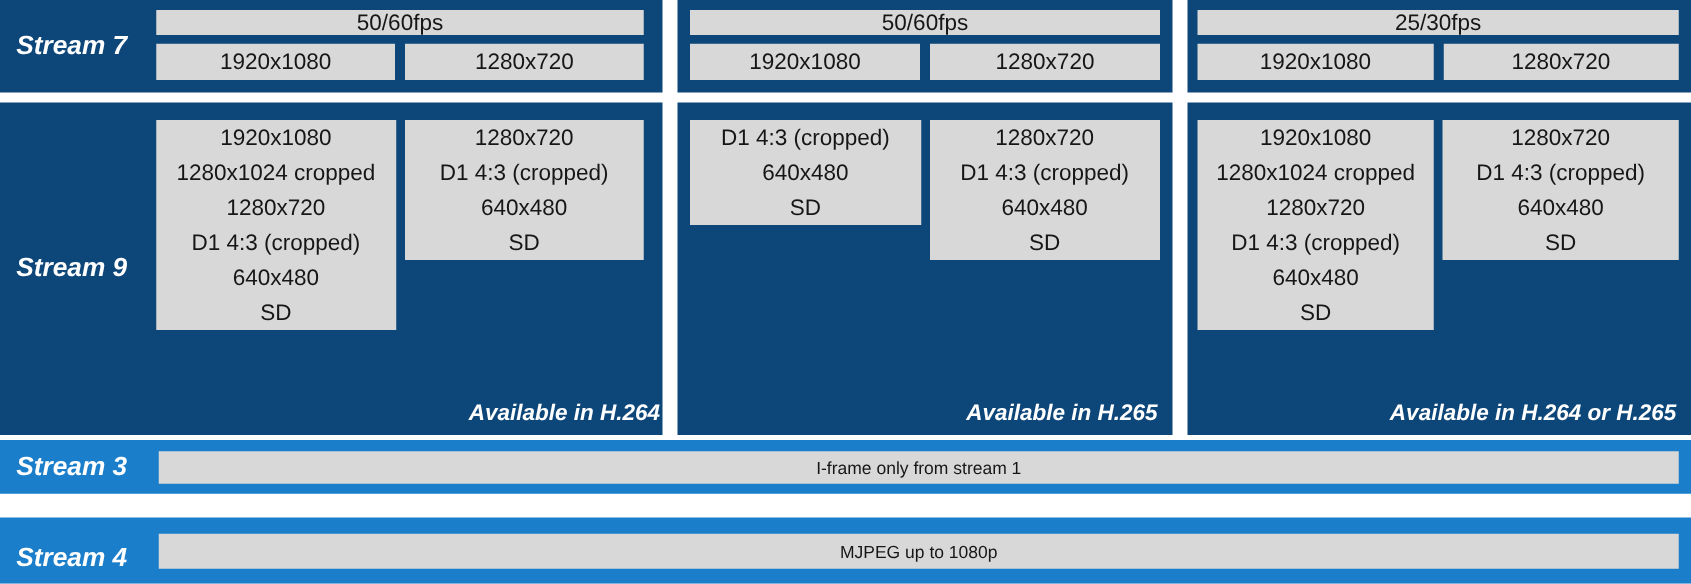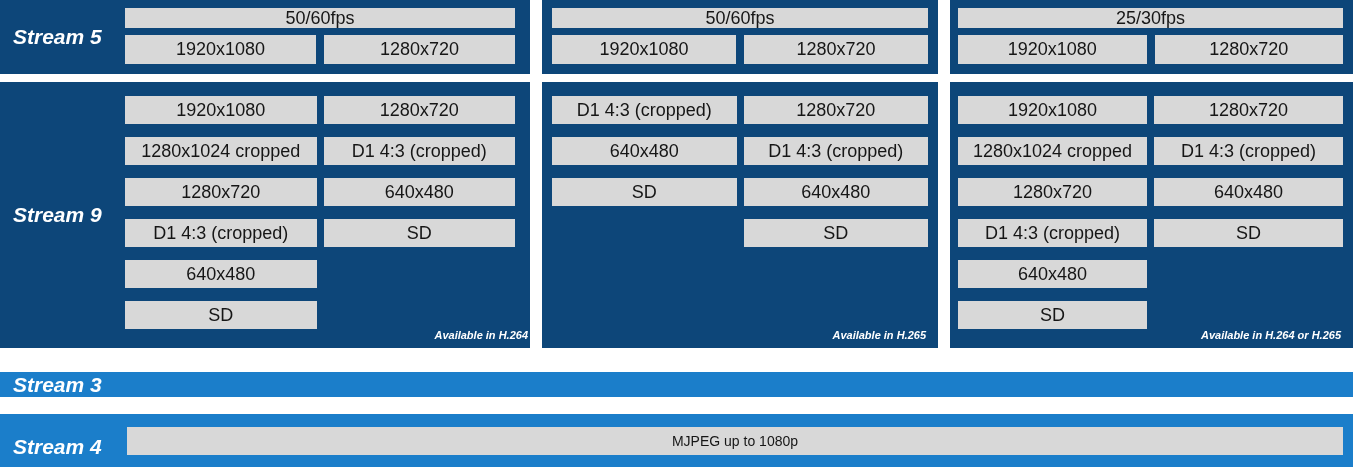--- a/index.html
+++ b/index.html
@@ -12,21 +12,21 @@
   .canvas{
     position:relative;
     width:1353px;height:467px;
     background:#ffffff;
     font-family:"Liberation Sans","DejaVu Sans",sans-serif;
     overflow:hidden;
   }
   .row{position:absolute;left:0;width:1353px;}
   .row-s1{top:0;height:74px;}
   .row-s2{top:82px;height:266px;}
-  .row-s3{top:372px;height:25px;background:var(--light);}
+  .row-s3{top:352px;height:43px;background:var(--light);}
   .row-s4{top:414px;height:65px;background:var(--light);text-align:right;}
 
   .panel{position:absolute;top:0;bottom:0;background:var(--dark);display:flex;}
   .p-left{left:0;width:530px;}
   .p-mid{left:542px;width:396px;padding:0 10px;box-sizing:border-box;}
   .p-right{left:950px;width:403px;padding:0 10px 0 8px;box-sizing:border-box;}
 
   .label-zone{flex:0 0 125px;display:flex;align-items:center;}
   .stream-label{
     color:#ffffff;font-style:italic;font-weight:bold;
@@ -43,25 +43,25 @@
     text-align:center;
   }
   
   .s1-fps{height:20px;margin-top:8px;}
   .s1-duo{display:flex;gap:8px;margin-top:7px;}
   .s1-duo .gbox{flex:1;height:29px;}
 
   
   .s2-cols{display:flex;gap:7px;align-items:flex-start;}
   .s2-col{flex:1;display:flex;flex-direction:column;}
-  .s2-col .gbox{height:28px;margin-top:13px;}
+  .s2-col .gbox{height:28px;margin-top:0;}
   .s2-col .gbox:first-child{margin-top:14px;}
   .caption{
     position:absolute;right:12px;bottom:7px;
-    color:#ffffff;font-style:italic;font-weight:600;font-size:11px;
+    color:#ffffff;font-style:italic;font-weight:600;font-size:18px;
     white-space:nowrap;
   }
   .p-left .caption{right:2px;}
 
   
   .band-label{
     position:absolute;left:13px;top:0;bottom:0;
     display:flex;align-items:center;
     color:#ffffff;font-style:italic;font-weight:bold;font-size:21px;
   }
@@ -75,21 +75,21 @@
 </style>
 </head>
 <body>
 
 <div class="canvas">
 
   <section class="row row-s1">
 
     <div class="panel p-left">
       <div class="label-zone">
-        <span class="stream-label">Stream 5</span>
+        <span class="stream-label">Stream 7</span>
       </div>
       <div class="content">
         <div class="gbox s1-fps">50/60fps</div>
         <div class="s1-duo">
           <div class="gbox">1920x1080</div>
           <div class="gbox">1280x720</div>
         </div>
       </div>
     </div>
 
@@ -182,20 +182,21 @@
       </div>
       <div class="caption">Available in H.264 or H.265</div>
     </div>
 
   </section>
 
   <section class="row row-s3">
     <div class="band-label">
       <span class="stream-label" style="padding-left:0;">Stream 3</span>
     </div>
+    <div class="band-bar">I-frame only from stream 1</div>
   </section>
 
   <section class="row row-s4">
     <div class="band-label">
       <span class="stream-label" style="padding-left:0;">Stream 4</span>
     </div>
     <div class="band-bar">MJPEG up to 1080p</div>
   </section>
 
 </div>

